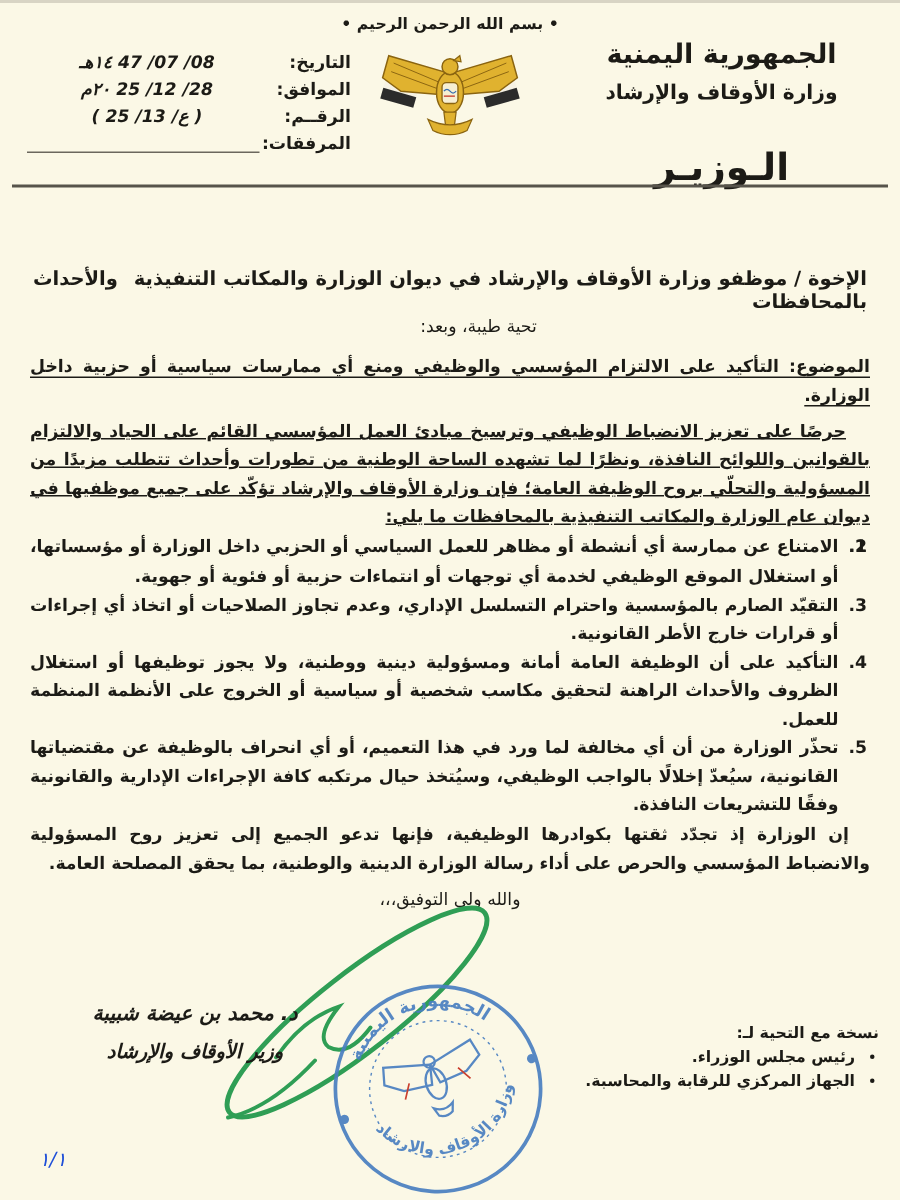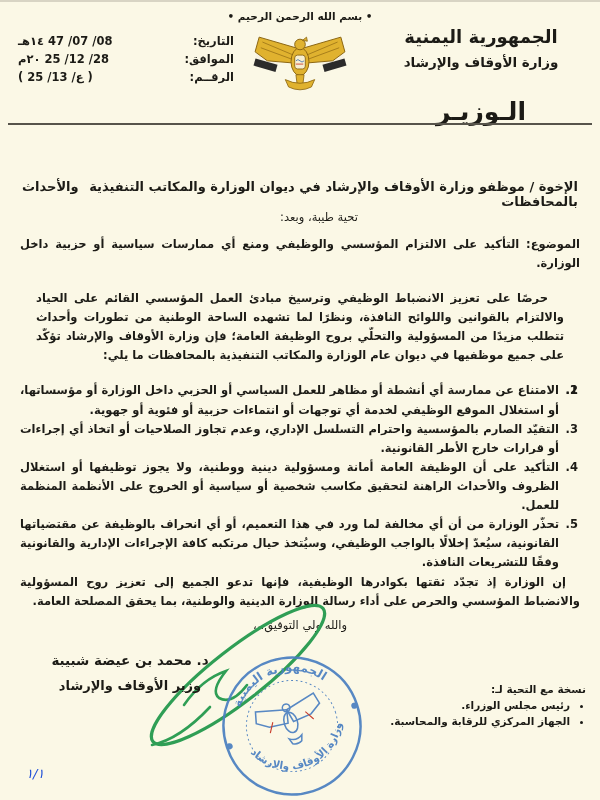--- a/index.html
+++ b/index.html
@@ -12,37 +12,37 @@
   .hdr-right{position:absolute;right:14px;top:24px;width:210px;text-align:center;}
   .republic{font-size:18px;font-weight:bold;letter-spacing:-1px;}
   .ministry{font-size:13.5px;font-weight:bold;margin-top:7px;}
   .office{font-size:25px;font-weight:bold;margin-top:27px;}
   .hdr-center{position:absolute;left:50%;transform:translateX(-50%);top:8px;width:170px;text-align:center;}
   .bismillah{font-size:10.5px;font-weight:bold;white-space:nowrap;}
   .bismillah::before,.bismillah::after{content:" • ";}
   .hdr-left{position:absolute;left:18px;top:32px;width:216px;direction:rtl;font-size:11.5px;font-weight:bold;}
   .hrow{display:flex;align-items:flex-end;margin-bottom:4px;}
   .hlabel{min-width:56px;white-space:nowrap;}
-  .hvalue{flex:1;text-align:left;white-space:nowrap;}
+  .hvalue{flex:1;text-align:center;white-space:nowrap;font-style:italic;}
   .blank-line{flex:1;border-bottom:1.4px solid #6b675d;height:13px;margin-right:2px;}
   .rule{position:absolute;top:121px;left:8px;right:8px;border-top:2.2px solid #57544b;}
   
   .doc-title{position:absolute;top:147px;left:0;right:0;text-align:center;font-size:15px;font-weight:bold;}
   .addressee{position:absolute;top:177px;right:22px;left:22px;display:flex;justify-content:space-between;font-size:13px;font-weight:bold;}
   .salutation{position:absolute;top:208px;left:0;right:0;text-align:center;font-size:11.5px;font-weight:normal;padding-left:38px;}
   .body{position:absolute;top:233px;right:20px;left:20px;font-size:11.5px;font-weight:bold;line-height:1.66;text-align:justify;}
-  .subject{text-underline-offset:3px;margin:0 0 5px 0;}
-  .intro{margin:16px;text-indent:16px;}
+  .subject{text-decoration:underline;text-underline-offset:3px;margin:0 0 5px 0;}
+  .intro{margin:0;text-indent:16px;text-decoration:underline;}
   ol.items{list-style:none;margin:1px 0 0 0;padding:0;}
   ol.items li{position:relative;padding-right:21px;margin:0;}
   ol.items .num{position:absolute;right:2px;top:0;}
   .closing{margin:1px 0 0 0;text-indent:14px;}
   .prayer{margin:5px 0 0 0;text-align:center;font-weight:normal;font-size:11.5px;}
   
-  .sig{position:absolute;left:26px;top:650px;width:208px;text-align:center;font-weight:bold;}
+  .sig{position:absolute;left:26px;top:666px;width:208px;text-align:center;font-weight:bold;font-style:italic;}
   .sig-name{font-size:13.5px;}
   .sig-title{font-size:13px;margin-top:10px;}
   .sig-scribble{position:absolute;left:126px;top:575px;width:220px;height:200px;}
   .stamp{position:absolute;left:216px;top:648px;width:152px;height:152px;opacity:.92;}
   
   .cc{position:absolute;right:14px;top:681px;width:208px;font-size:10.5px;font-weight:bold;}
   .cc-heading{margin-bottom:4px;}
   .cc ul{margin:0;padding:0 16px 0 0;list-style:disc;}
   .cc li{margin-bottom:4px;}
   .pageno{position:absolute;left:26px;top:764px;font-size:13px;color:#1d4ed8;font-style:italic;}
@@ -96,20 +96,24 @@
       <span class="hlabel">التاريخ:</span>
       <span class="hvalue">08/ 07/ 47 ١٤هـ</span>
     </div>
     <div class="hrow">
       <span class="hlabel">الموافق:</span>
       <span class="hvalue">28/ 12/ 25 ٢٠م</span>
     </div>
     <div class="hrow">
       <span class="hlabel">الرقــم:</span>
       <span class="hvalue">( ع/ 13/ 25 )</span>
+    </div>
+    <div class="hrow">
+      <span class="hlabel">المرفقات:</span>
+      <span class="blank-line"></span>
     </div>
   </div>
 
   <div class="rule"></div>
 
 
   <div class="addressee">
     <span>الإخوة / موظفو وزارة الأوقاف والإرشاد في ديوان الوزارة والمكاتب التنفيذية بالمحافظات</span>
     <span>والأحداث</span>
   </div>

